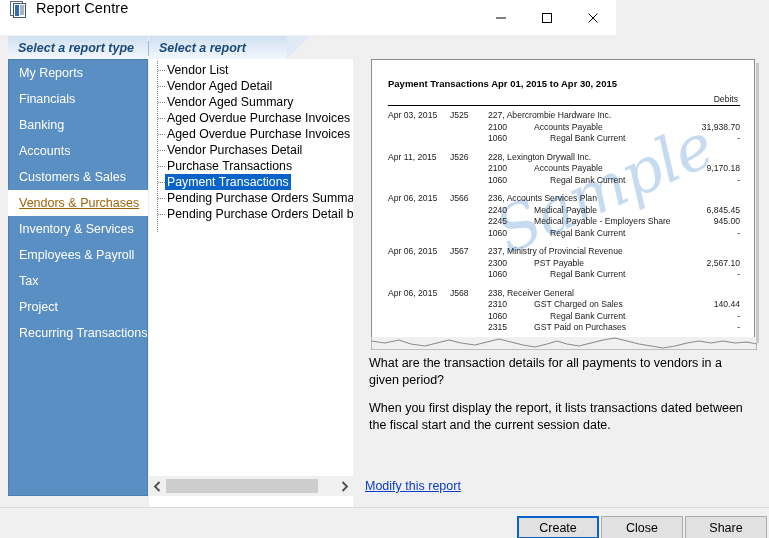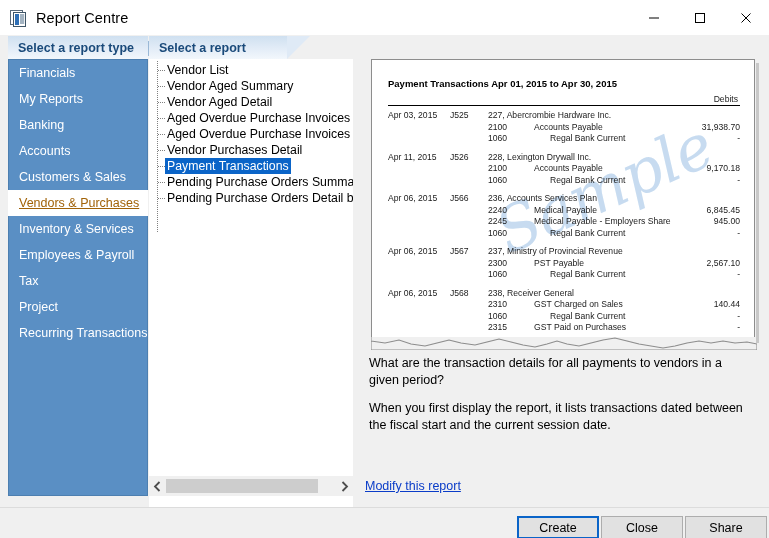--- a/index.html
+++ b/index.html
@@ -12,23 +12,23 @@
   }
   #app {
     position: relative;
     width: 769px; height: 538px;
     background: #f0f0f0;
     overflow: hidden;
   }
 
   
   .titlebar {
-    position: absolute; left:0; top:0; width:769px; height:35px;
+    position: absolute; left:0; top:0; width:616px; height:35px;
     background: #ffffff;
-    display: flex; align-items: center;
+    display: flex; 
   }
   .title-icon {
     width: 18px; height: 18px; margin-left: 9px; margin-right: 9px;
     position: relative; flex: 0 0 auto;
   }
   .title-text {
     font-size: 14.5px; color: #000000; letter-spacing: 0.1px;
   }
   .win-controls {
     position: absolute; right: 0; top: 0; height: 35px;
@@ -38,20 +38,21 @@
     width: 46px; height: 35px;
     display: flex; align-items: center; justify-content: center;
     font-size: 13px; color: #000;
   }
   .win-btn svg { display:block; }
 
   
   .header-strip {
     position: absolute; left: 0; top: 36px; width: 749px; height: 23px;
     background: #f0f0f0;
+    font-style: italic;
   }
   .hdr {
     position: absolute; top: 0; height: 23px;
     display: flex; align-items: center;
     font-size: 12.5px; font-weight: bold; color: #1a4a7a;
   }
   .hdr-type {
     left: 8px; width: 140px;
     background: linear-gradient(to bottom, #cfe0f0 0%, #dfeaf6 45%, #f2f7fc 100%);
     padding-left: 10px;
@@ -282,42 +283,43 @@
   </div>
 
   <div class="header-strip">
     <div class="hdr hdr-type">Select a report type</div>
     <div class="hdr hdr-report">Select a report</div>
   </div>
   <div class="hdr-sep"></div>
   <div class="hdr-tail"></div>
 
   <div class="sidebar" id="sidebar">
+      <div class="side-item"><span>My Reports</span></div>
       <div class="side-item"><span>Financials</span></div>
-      <div class="side-item"><span>My Reports</span></div>
       <div class="side-item"><span>Banking</span></div>
       <div class="side-item"><span>Accounts</span></div>
       <div class="side-item"><span>Customers &amp; Sales</span></div>
       <div class="side-item active"><span>Vendors &amp; Purchases</span></div>
       <div class="side-item"><span>Inventory &amp; Services</span></div>
       <div class="side-item"><span>Employees &amp; Payroll</span></div>
       <div class="side-item"><span>Tax</span></div>
       <div class="side-item"><span>Project</span></div>
       <div class="side-item"><span>Recurring Transactions</span></div>
     </div>
 
   <div class="list-wrap">
     <div class="tree" id="tree">
       <div class="tree-spine"></div>
     <div class="tree-item"><span class="twig"></span><span class="lbl">Vendor List</span></div>
+        <div class="tree-item"><span class="twig"></span><span class="lbl">Vendor Aged Detail</span></div>
         <div class="tree-item"><span class="twig"></span><span class="lbl">Vendor Aged Summary</span></div>
-        <div class="tree-item"><span class="twig"></span><span class="lbl">Vendor Aged Detail</span></div>
         <div class="tree-item"><span class="twig"></span><span class="lbl">Aged Overdue Purchase Invoices Summ</span></div>
         <div class="tree-item"><span class="twig"></span><span class="lbl">Aged Overdue Purchase Invoices Deta</span></div>
         <div class="tree-item"><span class="twig"></span><span class="lbl">Vendor Purchases Detail</span></div>
+        <div class="tree-item"><span class="twig"></span><span class="lbl">Purchase Transactions</span></div>
         <div class="tree-item selected"><span class="twig"></span><span class="lbl">Payment Transactions</span></div>
         <div class="tree-item"><span class="twig"></span><span class="lbl">Pending Purchase Orders Summary by V</span></div>
         <div class="tree-item"><span class="twig"></span><span class="lbl">Pending Purchase Orders Detail by Ver</span></div>
       </div>
   </div>
 
   <div class="hscroll">
     <div class="hs-arrow">
       <svg width="9" height="11" viewBox="0 0 9 11">
           <polyline points="6.5,1 2,5.5 6.5,10" fill="none" stroke="#4d4d4d" stroke-width="1.8"></polyline>

